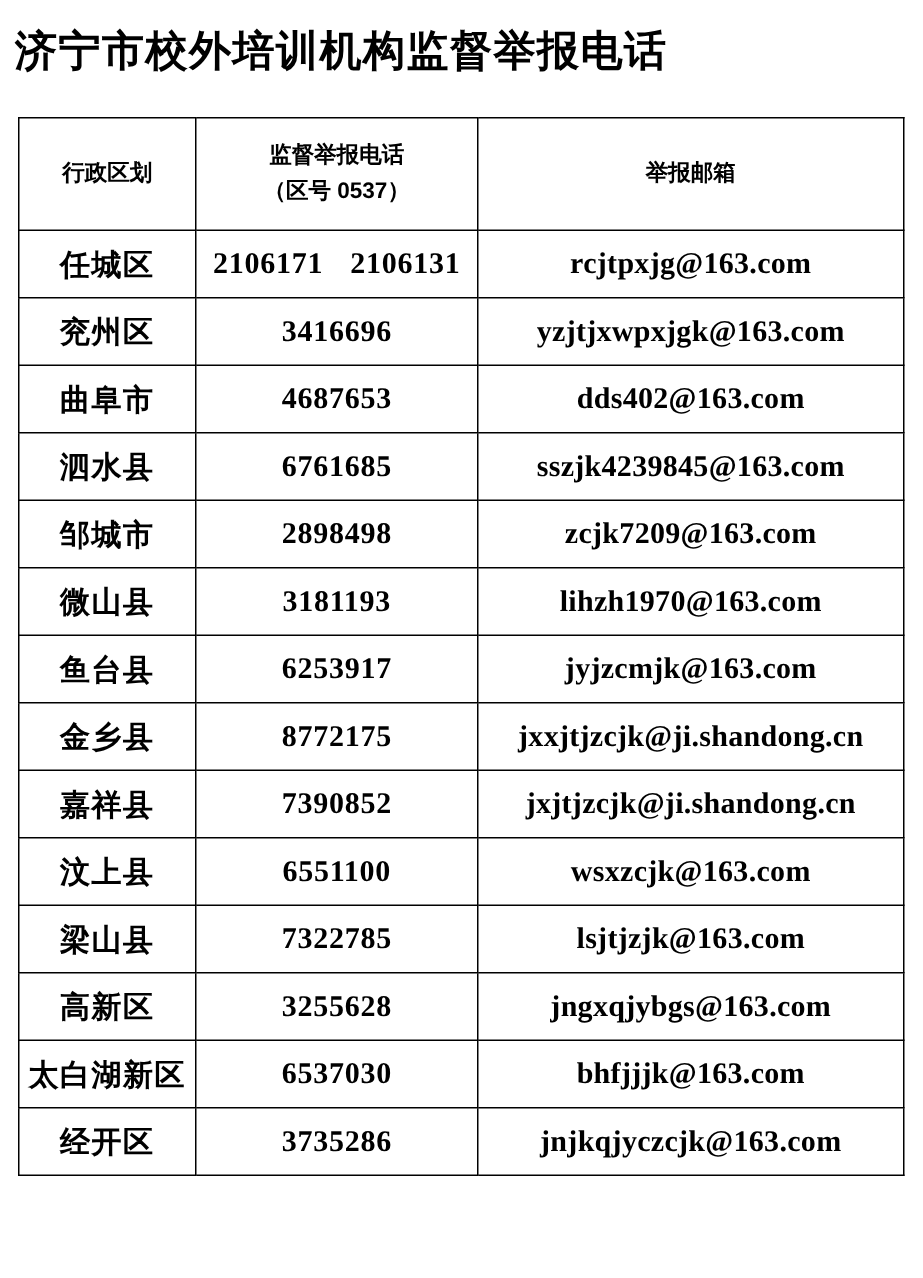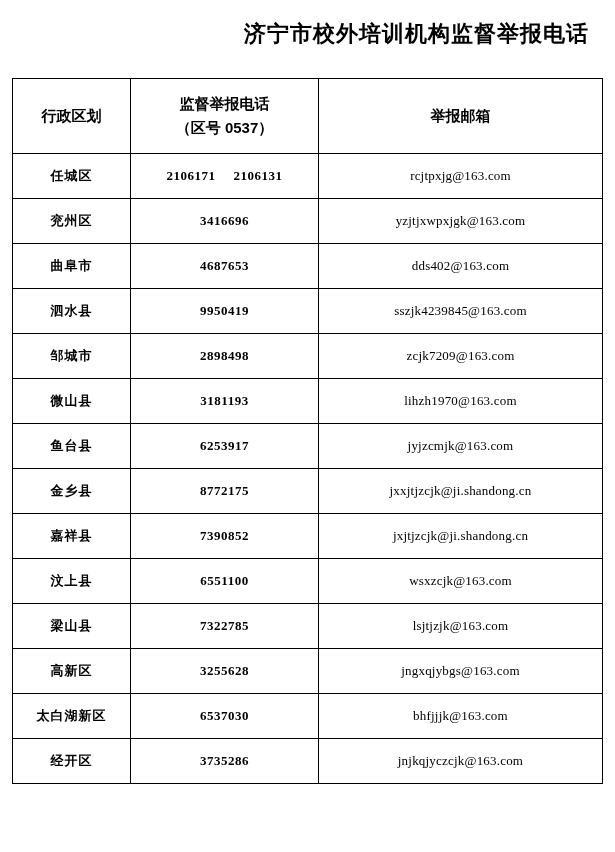--- a/index.html
+++ b/index.html
@@ -14,26 +14,26 @@
     color: #000000;
     overflow: hidden;
   }
   .page {
     position: relative;
     width: 615px;
     height: 852px;
     box-sizing: border-box;
   }
   .doc-title {
-    text-align: right;
+    text-align: left;
     font-family: "Liberation Sans", sans-serif;
     font-weight: bold;
-    font-size: 22px;
+    font-size: 28px;
     letter-spacing: 1px;
-    margin: 18px 16px 0 0;
+    margin: 18px 4px 0 0;
     padding: 0 10px;
     line-height: 32px;
   }
   .table-wrap {
     margin: 28px 12px 0 12px;
   }
   table.report {
     border-collapse: collapse;
     width: 590px;
     table-layout: fixed;
@@ -51,21 +51,21 @@
     font-weight: bold;
     font-size: 15px;
     line-height: 24px;
   }
   .col-region { width: 118px; }
   .col-phone  { width: 188px; }
   .col-email  { width: 284px; }
 
   table.report tbody td {
     height: 44px;
-    font-size: 13px;
+    font-size: 20px;
   }
   td.region {
     font-family: "Liberation Sans", sans-serif;
     font-weight: bold;
     font-size: 15px;
     letter-spacing: 1px;
   }
   td.phone {
     font-family: "Liberation Serif", serif;
     font-weight: bold;
@@ -73,21 +73,21 @@
     letter-spacing: 0.5px;
   }
   td.phone .two {
     display: inline-block;
   }
   td.phone .two span + span {
     margin-left: 18px;
   }
   td.email {
     font-family: "Liberation Serif", serif;
-    font-weight: normal;
+    font-weight: bold;
     font-size: 16px;
     text-align: left;
     padding-left: 12px;
     letter-spacing: 0.2px;
   }
   .hdr-line2 {
     display: block;
   }
 </style>
 </head>
@@ -125,21 +125,21 @@
             <td class="phone"><span class="two"><span>3416696</span></span></td>
             <td class="email">yzjtjxwpxjgk@163.com</td>
           </tr>
           <tr>
             <td class="region">曲阜市</td>
             <td class="phone"><span class="two"><span>4687653</span></span></td>
             <td class="email">dds402@163.com</td>
           </tr>
           <tr>
             <td class="region">泗水县</td>
-            <td class="phone"><span class="two"><span>9950419</span></span></td>
+            <td class="phone"><span class="two"><span>6761685</span></span></td>
             <td class="email">sszjk4239845@163.com</td>
           </tr>
           <tr>
             <td class="region">邹城市</td>
             <td class="phone"><span class="two"><span>2898498</span></span></td>
             <td class="email">zcjk7209@163.com</td>
           </tr>
           <tr>
             <td class="region">微山县</td>
             <td class="phone"><span class="two"><span>3181193</span></span></td>

